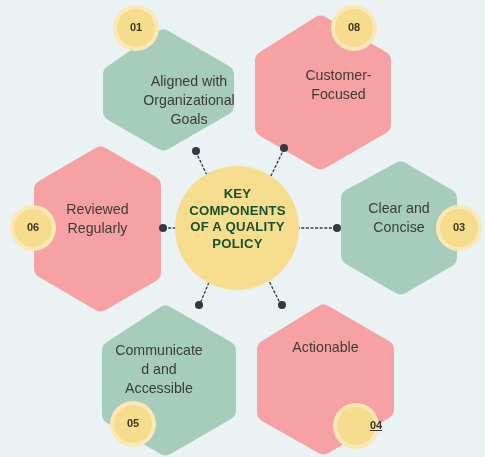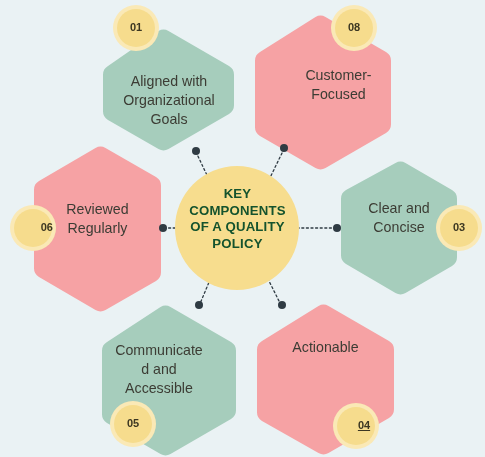--- a/index.html
+++ b/index.html
@@ -154,34 +154,34 @@
       <circle cx="33" cy="228" r="23" fill="#fae9b6"></circle>
       <circle cx="33" cy="228" r="19" fill="#f6dc8d"></circle>
     </g>
   </svg>
 
   <div id="center-title">KEY
 COMPONENTS
 OF A QUALITY
 POLICY</div>
 
-  <div class="hex-label" style="left:103px; top:72px; width:132px;">Aligned with
+  <div class="hex-label" style="left:103px; top:72px; width:132px;padding-left:20px;">Aligned with
 Organizational
 Goals</div>
   <div class="hex-label" style="left:244px; top:66px; width:109px;padding-left:40px;">Customer-
 Focused</div>
   <div class="hex-label" style="left:342px; top:199px; width:114px;">Clear and
 Concise</div>
   <div class="hex-label" style="left:258px; top:338px; width:135px;">Actionable</div>
   <div class="hex-label" style="left:103px; top:341px; width:112px;">Communicate
 d and
 Accessible</div>
   <div class="hex-label" style="left:35px; top:200px; width:125px;">Reviewed
 Regularly</div>
 
   <div class="badge-num" style="left:116px; top:22px; width:40px;">01</div>
   <div class="badge-num" style="left:334px; top:22px; width:40px;">08</div>
   <div class="badge-num" style="left:439px; top:222px; width:40px;">03</div>
-  <div class="badge-num" style="left:344px; top:420px; width:40px;text-decoration:underline;">04</div>
+  <div class="badge-num" style="left:356px; top:420px; width:40px;text-decoration:underline;">04</div>
   <div class="badge-num" style="left:113px; top:418px; width:40px;">05</div>
-  <div class="badge-num" style="left:13px; top:222px; width:40px;text-align:right;">06</div>
+  <div class="badge-num" style="left:13px; top:222px; width:40px;">06</div>
 
 </div>
 
 </body></html>

